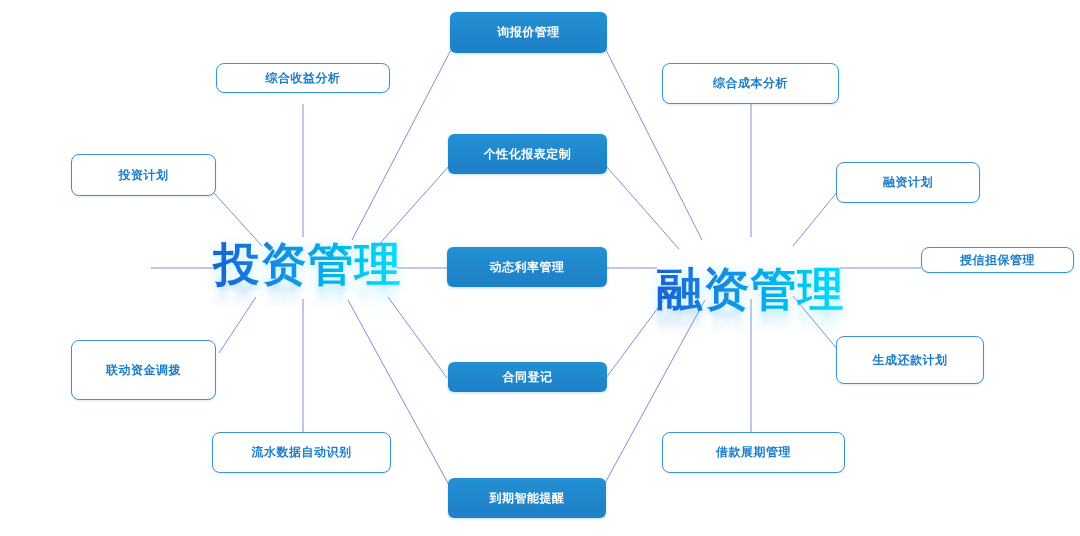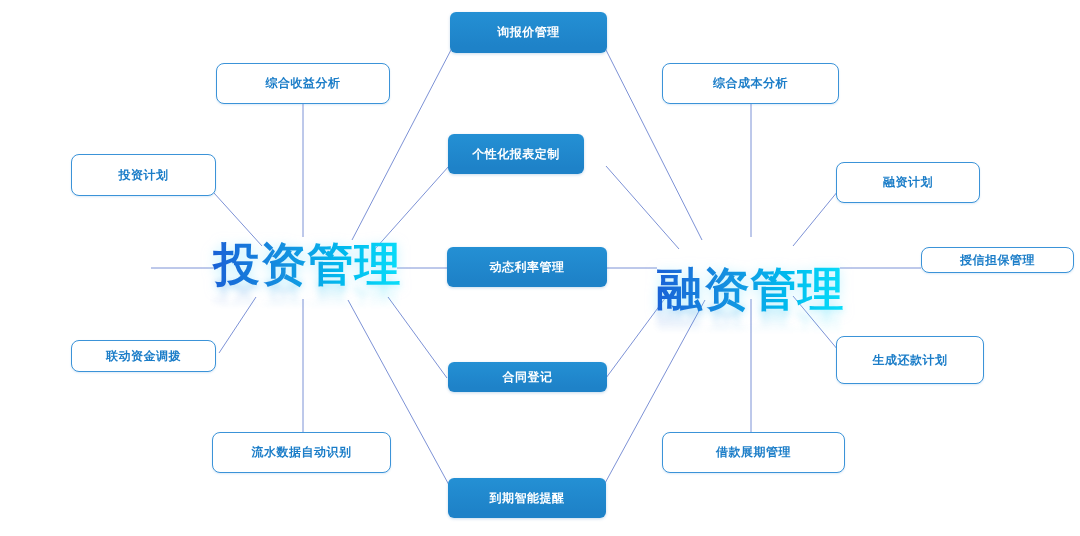--- a/index.html
+++ b/index.html
@@ -77,28 +77,28 @@
   <div class="hub" style="left:210px;top:237px;">
     <span class="hub-main">投资管理</span>
     <span class="hub-reflection" aria-hidden="true">投资管理</span>
   </div>
   <div class="hub" style="left:653px;top:237px;margin-top:25px;">
     <span class="hub-main">融资管理</span>
     <span class="hub-reflection" aria-hidden="true">融资管理</span>
   </div>
 
   <div class="node solid" style="left:450px;top:12px;width:157px;height:41px;">询报价管理</div>
-  <div class="node solid" style="left:448px;top:134px;width:136px;height:40px;">个性化报表定制</div>
+  <div class="node solid" style="left:448px;top:134px;width:159px;height:40px;">个性化报表定制</div>
   <div class="node solid" style="left:447px;top:247px;width:160px;height:40px;">动态利率管理</div>
   <div class="node solid" style="left:448px;top:362px;width:159px;height:30px;">合同登记</div>
   <div class="node solid" style="left:448px;top:478px;width:158px;height:40px;">到期智能提醒</div>
 
-  <div class="node outline" style="left:216px;top:63px;width:174px;height:41px;">综合收益分析</div>
+  <div class="node outline" style="left:216px;top:63px;width:174px;height:30px;">综合收益分析</div>
   <div class="node outline" style="left:71px;top:154px;width:145px;height:42px;">投资计划</div>
-  <div class="node outline" style="left:71px;top:340px;width:145px;height:32px;">联动资金调拨</div>
+  <div class="node outline" style="left:71px;top:340px;width:145px;height:60px;">联动资金调拨</div>
   <div class="node outline" style="left:212px;top:432px;width:179px;height:41px;">流水数据自动识别</div>
 
   <div class="node outline" style="left:662px;top:63px;width:177px;height:41px;">综合成本分析</div>
   <div class="node outline" style="left:836px;top:162px;width:144px;height:41px;">融资计划</div>
   <div class="node outline" style="left:921px;top:247px;width:153px;height:26px;">授信担保管理</div>
   <div class="node outline" style="left:836px;top:336px;width:148px;height:48px;">生成还款计划</div>
   <div class="node outline" style="left:662px;top:432px;width:183px;height:41px;">借款展期管理</div>
 
 </div>
 

